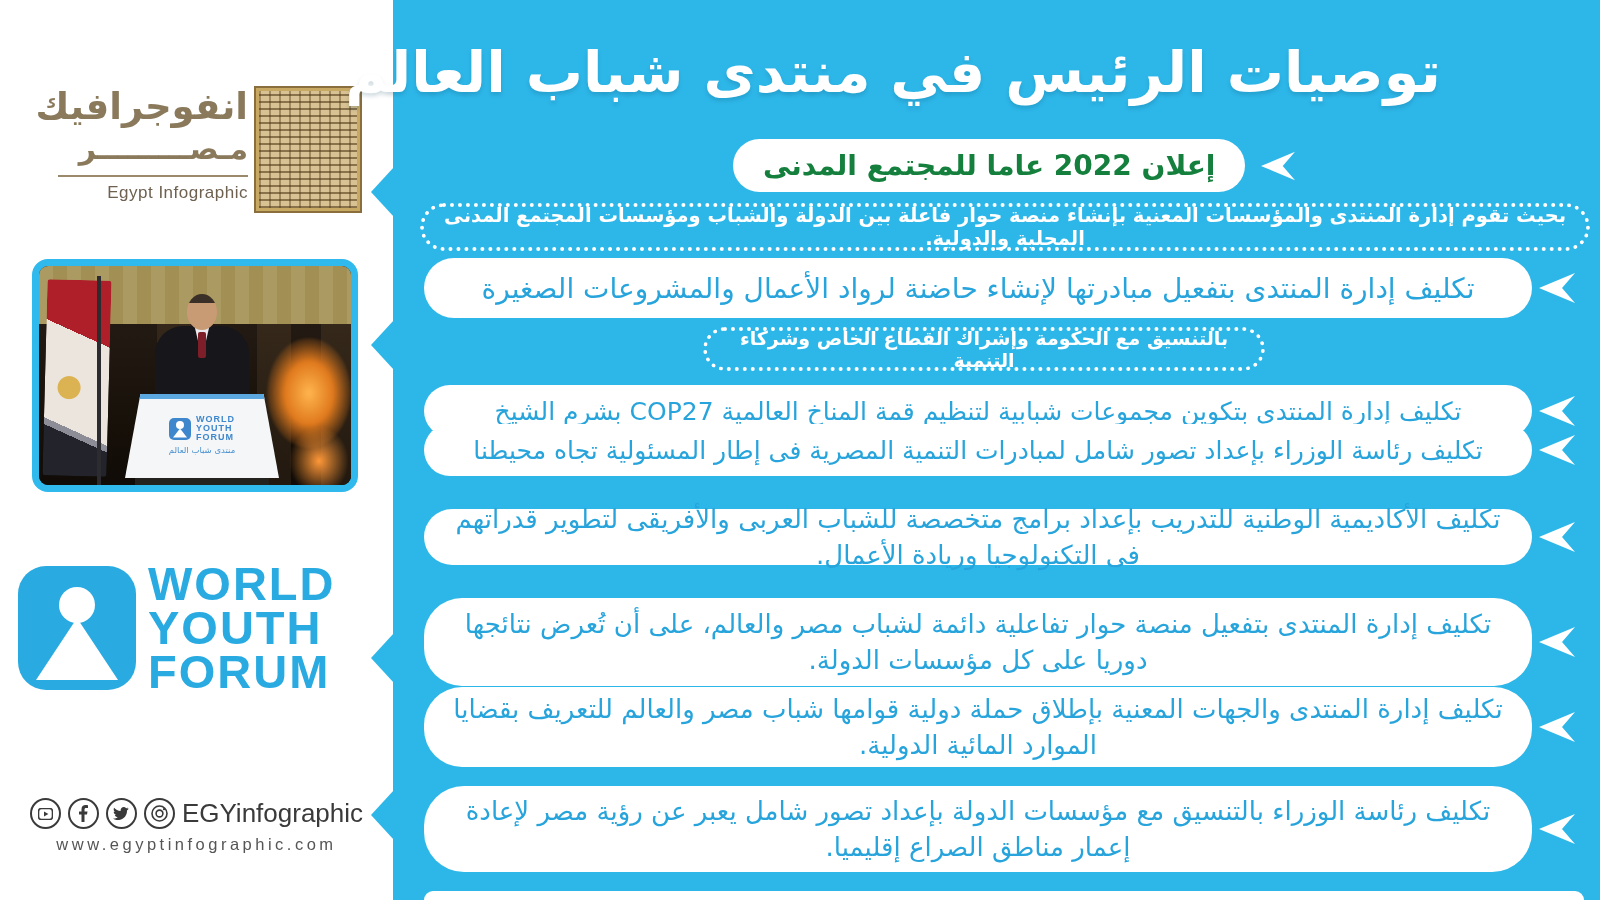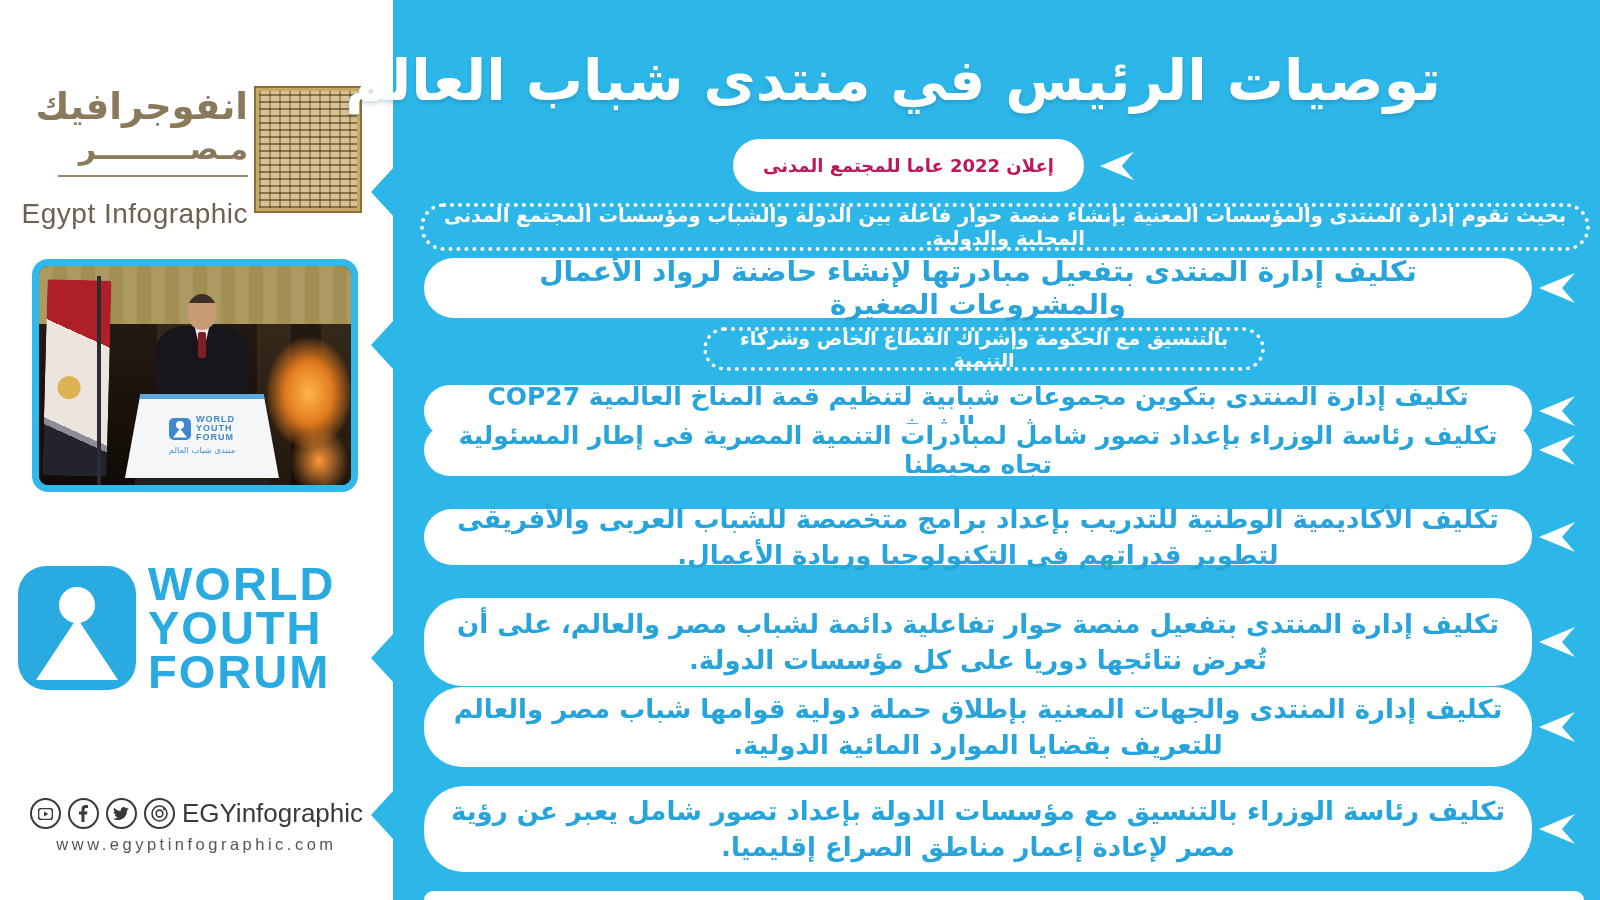--- a/index.html
+++ b/index.html
@@ -9,21 +9,21 @@
 
   
   .sidebar { position:absolute; left:0; top:0; width:393px; height:900px; background:#ffffff; }
 
   
   .brand { position:absolute; left:0; top:75px; width:393px; height:160px; }
   .brand-text { position:absolute; right:145px; top:10px; width:190px; text-align:right; direction:rtl; color:#8A795B; }
   .brand-ar1 { font-size:37px; font-weight:bold; line-height:44px; }
   .brand-ar2 { font-size:30px; font-weight:bold; line-height:40px; letter-spacing:1px; }
   .brand-divider { margin-top:6px; width:100%; height:2px; background:#9a8a6b; }
-  .brand-en { margin-top:21px; font-family:"Liberation Sans", sans-serif; font-size:28px; color:#6E6150; letter-spacing:.5px; white-space:nowrap; }
+  .brand-en { margin-top:6px; font-family:"Liberation Sans", sans-serif; font-size:17px; color:#6E6150; letter-spacing:.5px; white-space:nowrap; }
   .hiero-tile { position:absolute; right:33px; top:13px; width:104px; height:123px;
                 background-color:#D8C193;
                 background-image:
                   repeating-linear-gradient(0deg, rgba(72,50,16,.55) 0 2px, transparent 2px 7px),
                   repeating-linear-gradient(90deg, rgba(72,50,16,.38) 0 2px, transparent 2px 10px);
                 border:3px solid #C8A964; outline:2px solid #8A6F3D; }
 
   
   .photo-card { position:absolute; left:32px; top:259px; width:326px; height:233px;
                 border:7px solid #2FB9EC; border-radius:16px; overflow:hidden;
@@ -87,40 +87,40 @@
   .handle { margin-left:0; font-family:"Liberation Sans",sans-serif; font-size:26px; color:#3A3A3A; }
   .website { margin-top:6px; font-family:"Liberation Sans",sans-serif; font-size:16.5px; color:#555;
              letter-spacing:3.5px; }
 
   
   .main { position:absolute; left:393px; top:0; width:1207px; height:900px; background:#2DB7E9; }
   .edge-tab { position:absolute; left:-22px; width:0; height:0;
               border-top:25px solid transparent; border-bottom:25px solid transparent;
               border-right:23px solid #2DB7E9; }
 
-  .title { position:absolute; left:10px; top:28px; width:980px; height:104px;
+  .title { position:absolute; left:10px; top:20px; width:980px; height:104px;
            display:flex; align-items:center; justify-content:center;
            color:#ffffff; font-size:57px; font-weight:bold; direction:rtl;
            text-shadow:0 3px 4px rgba(0,60,90,.18); white-space:nowrap; }
 
   .badge-row { position:absolute; left:340px; top:139px; display:flex; align-items:center; }
   .badge { background:#ffffff; border-radius:27px; height:53px; padding:0 30px;
            display:flex; align-items:center; justify-content:center;
-           color:#be185d; font-size:18px; font-weight:bold; direction:rtl; white-space:nowrap; }
+           color:#15803d; font-size:28px; font-weight:bold; direction:rtl; white-space:nowrap; }
   .badge-arrow { margin-left:16px; }
 
   .note { position:absolute; border:4px dotted #ffffff; border-radius:26px;
           display:flex; align-items:center; justify-content:center;
           color:#ffffff; font-weight:bold; direction:rtl; text-align:center; }
   .note1 { left:27px; top:203px; width:1170px; height:48px; font-size:19.5px; padding:0 14px; }
   .note2 { left:310px; top:327px; width:562px; height:44px; font-size:19px; padding:0 10px; }
 
   .pill-row { position:absolute; left:31px; display:flex; align-items:center; }
   .pill { width:1108px; background:#ffffff; display:flex; align-items:center; justify-content:center;
-          color:#27A4DB; font-weight:bold; direction:rtl; text-align:center; padding:0 26px; }
+          color:#27A4DB; font-weight:normal; direction:rtl; text-align:center; padding:0 26px; }
   .pill-arrow { margin-left:7px; flex:0 0 auto; }
 
   .rowB { top:258px; } .rowB .pill { height:60px; border-radius:30px; font-size:28px; }
   .rowC { top:385px; } .rowC .pill { height:52px; border-radius:26px; font-size:25px; }
   .rowD { top:424px; } .rowD .pill { height:52px; border-radius:26px; font-size:25px; }
   .rowE { top:509px; } .rowE .pill { height:56px; border-radius:38px; font-size:26px; line-height:1.4; }
   .rowF { top:598px; } .rowF .pill { height:88px; border-radius:38px; font-size:26px; line-height:1.4; }
   .rowG { top:687px; } .rowG .pill { height:80px; border-radius:38px; font-size:26px; line-height:1.4; }
   .rowH { top:786px; } .rowH .pill { height:86px; border-radius:40px; font-size:26px; line-height:1.4; }
 

